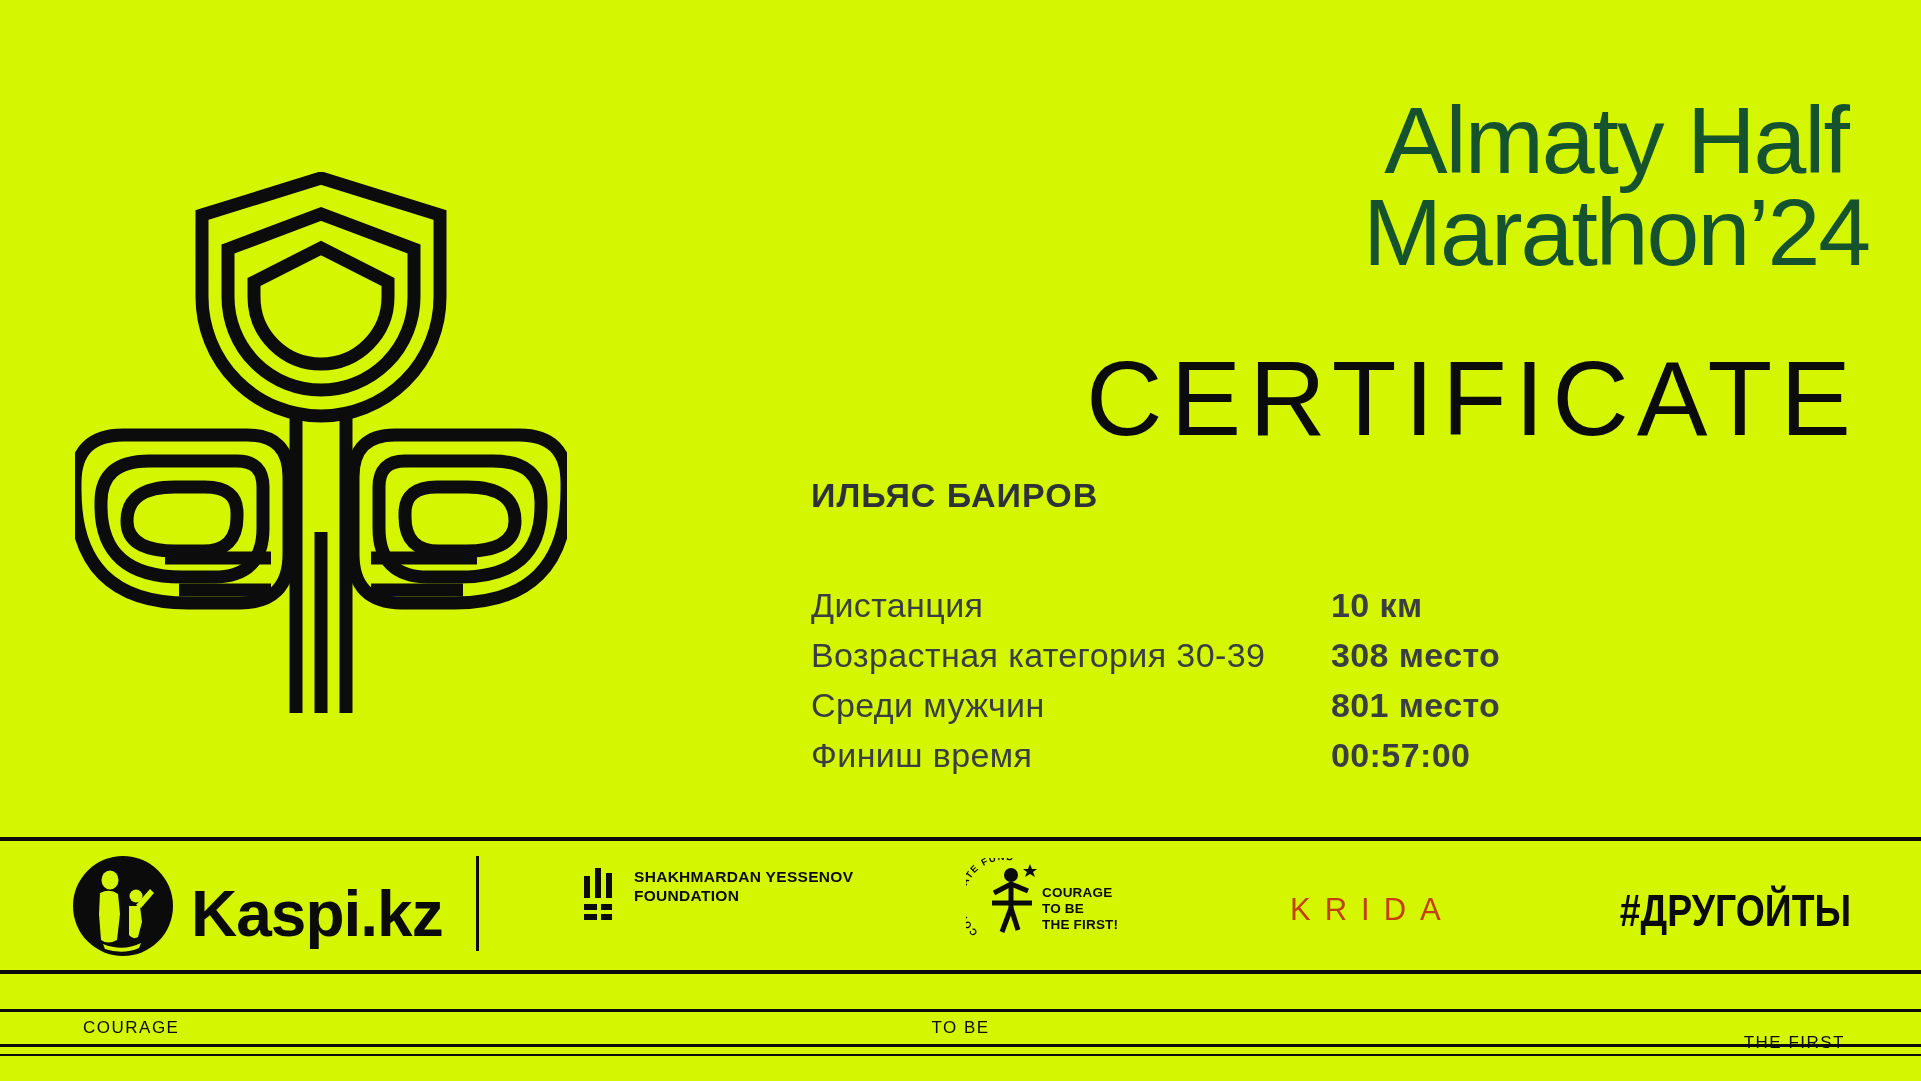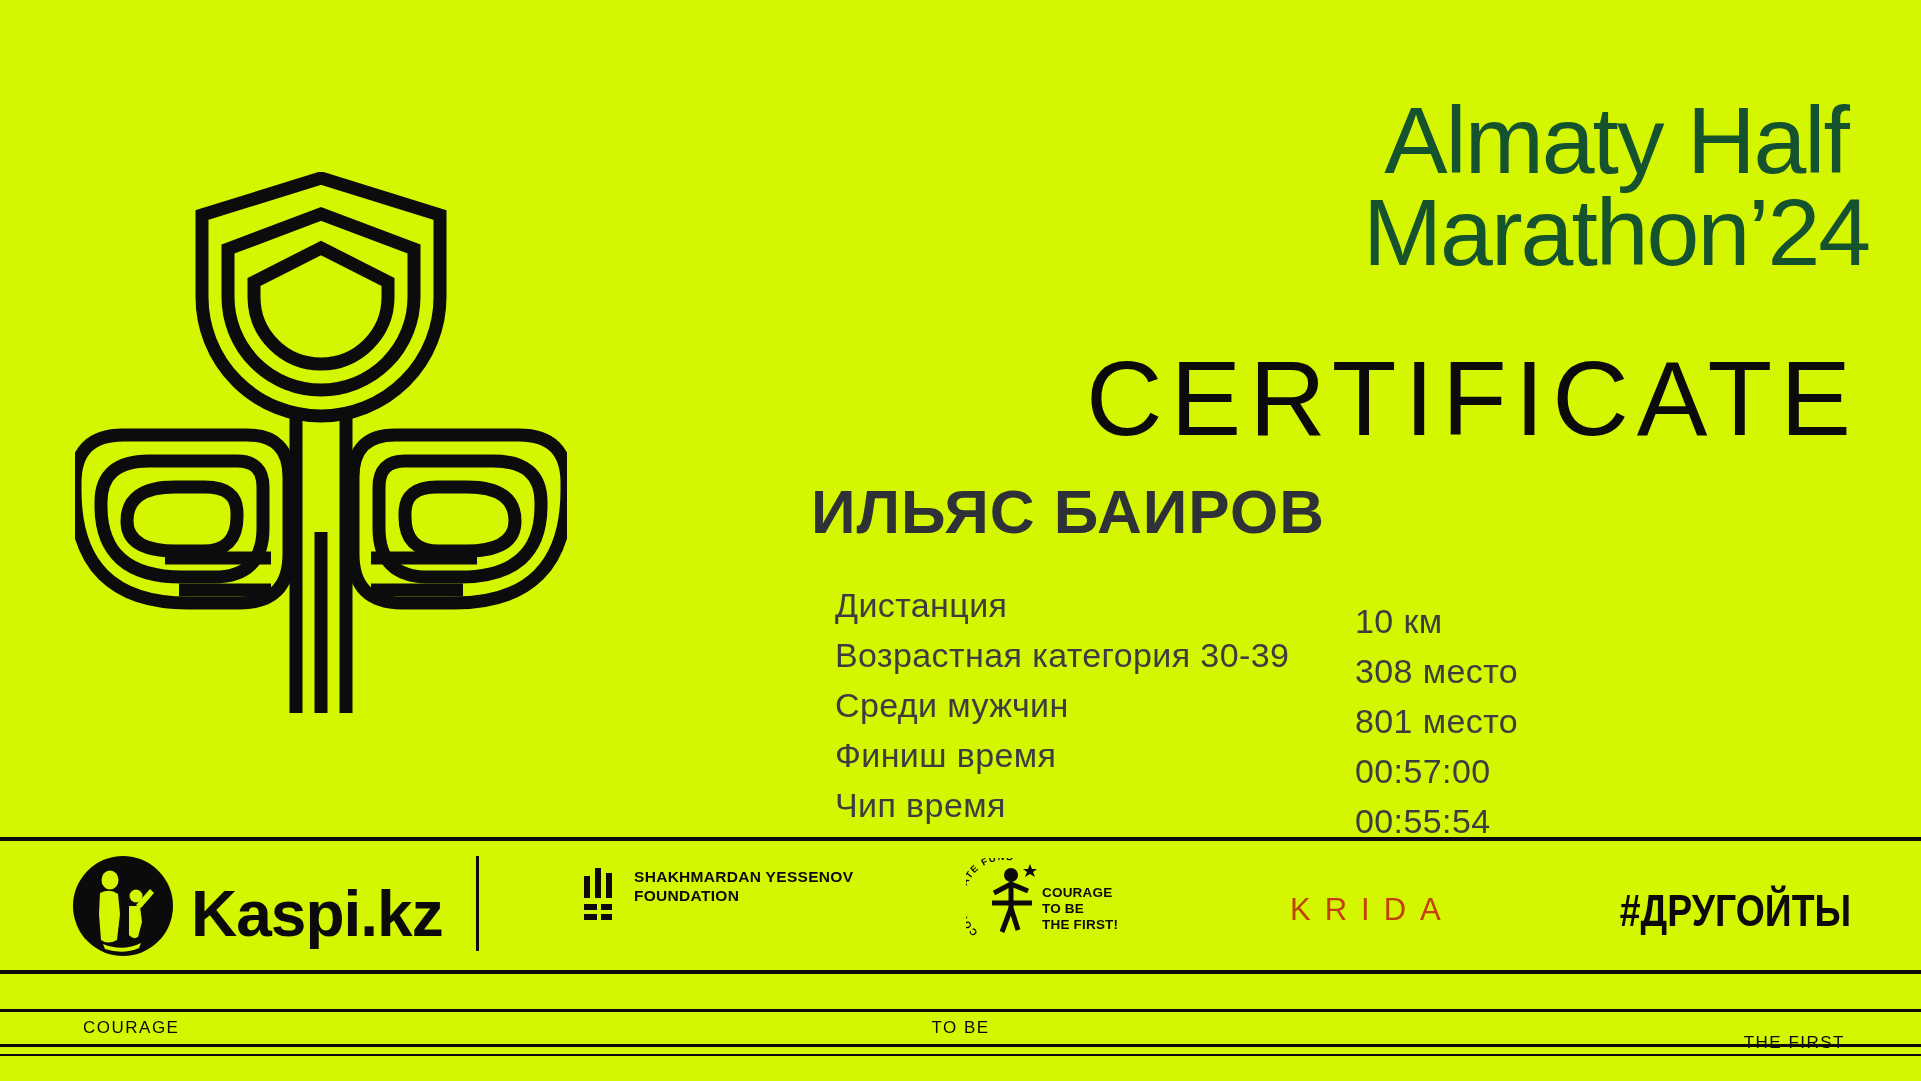--- a/index.html
+++ b/index.html
@@ -19,25 +19,25 @@
   }
   .certificate-heading{
     right:62px;top:321px;
     font-size:106px;line-height:1;font-weight:400;letter-spacing:8px;
     color:#0b0b0b;white-space:nowrap;margin-top:24px;
   }
 
   
   .participant-name{
     left:811px;top:476px;
-    font-size:62px;font-weight:700;letter-spacing:1px;color:#2e3236;white-space:nowrap;
+    font-size:34px;font-weight:700;letter-spacing:1px;color:#2e3236;white-space:nowrap;
   }
   .results{left:811px;top:580px;width:760px;}
-  .result-row{position:relative;height:50px;font-size:34px;line-height:50px;color:#3a3e41;letter-spacing:.4px;white-space:nowrap;margin-left:24px;}
-  .result-row .value{position:absolute;left:520px;top:16px;}
+  .result-row{position:relative;height:50px;font-size:34px;line-height:50px;color:#3a3e41;letter-spacing:.4px;white-space:nowrap;}
+  .result-row .value{position:absolute;left:520px;top:0;font-weight:bold;}
 
   
   .rule{background:#0c0c0c;left:0;width:1921px;}
   .kaspi-label{left:191px;top:877px;font-size:64px;font-weight:700;letter-spacing:-1px;color:#0b0b0b;white-space:nowrap;}
   .v-divider{left:476px;top:856px;width:3px;height:95px;background:#0c0c0c;}
   .yessenov-text{left:634px;top:867px;font-size:15.5px;line-height:19px;font-weight:700;letter-spacing:.3px;color:#0b0b0b;white-space:nowrap;}
   .courage-text{left:1042px;top:885px;font-size:13.5px;line-height:16px;font-weight:700;letter-spacing:.2px;color:#0b0b0b;white-space:nowrap;}
   .krida-label{left:1290px;top:892px;font-size:31px;font-weight:400;letter-spacing:14px;color:#c2410c;white-space:nowrap;}
   .hashtag-label{right:70px;top:886px;font-size:44px;font-weight:700;color:#0b0b0b;white-space:nowrap;
     transform:scaleX(.85);transform-origin:100% 50%;}
@@ -100,24 +100,20 @@
     <span class="value">308 место</span>
   </div>
   <div class="result-row">
     <span class="label">Среди мужчин</span>
     <span class="value">801 место</span>
   </div>
   <div class="result-row">
     <span class="label">Финиш время</span>
     <span class="value">00:57:00</span>
   </div>
-  <div class="result-row">
-    <span class="label">Чип время</span>
-    <span class="value">00:55:54</span>
-  </div>
 </div>
 
 <div class="abs rule" style="top:837px;height:4px;"></div>
 <div class="abs rule" style="top:970px;height:4px;"></div>
 
 <svg class="abs" style="left:73px;top:856px;" width="100" height="100" viewBox="0 0 100 100">
   <circle cx="50" cy="50" r="50" fill="#0b0b0b"></circle>
   <g fill="#d5f601" stroke="none">
     <ellipse cx="37" cy="24" rx="8.5" ry="9.5"></ellipse>
     <path d="M27 37 Q37 32 45 38 L47 58 L44 84 Q35 89 28 84 L26 58 Z"></path>

